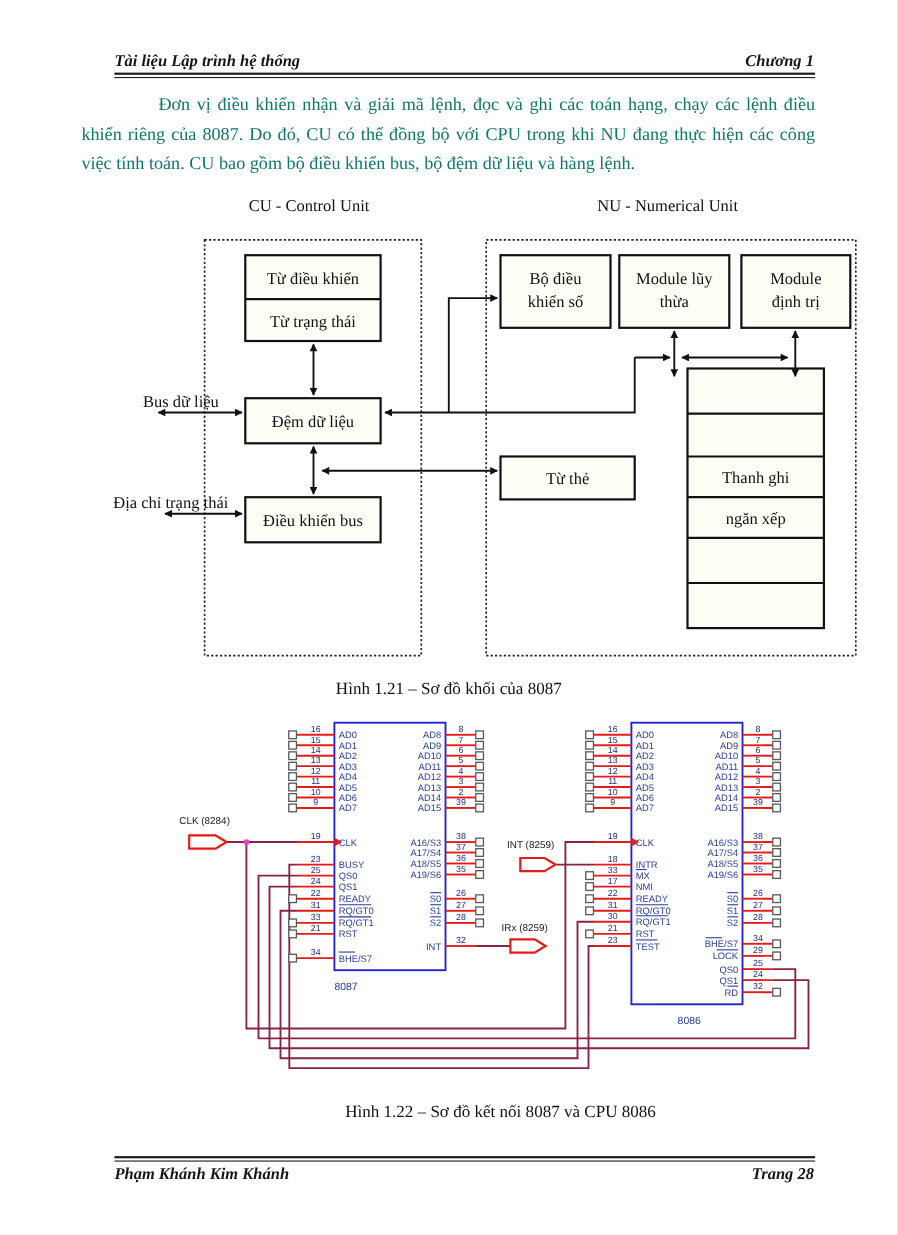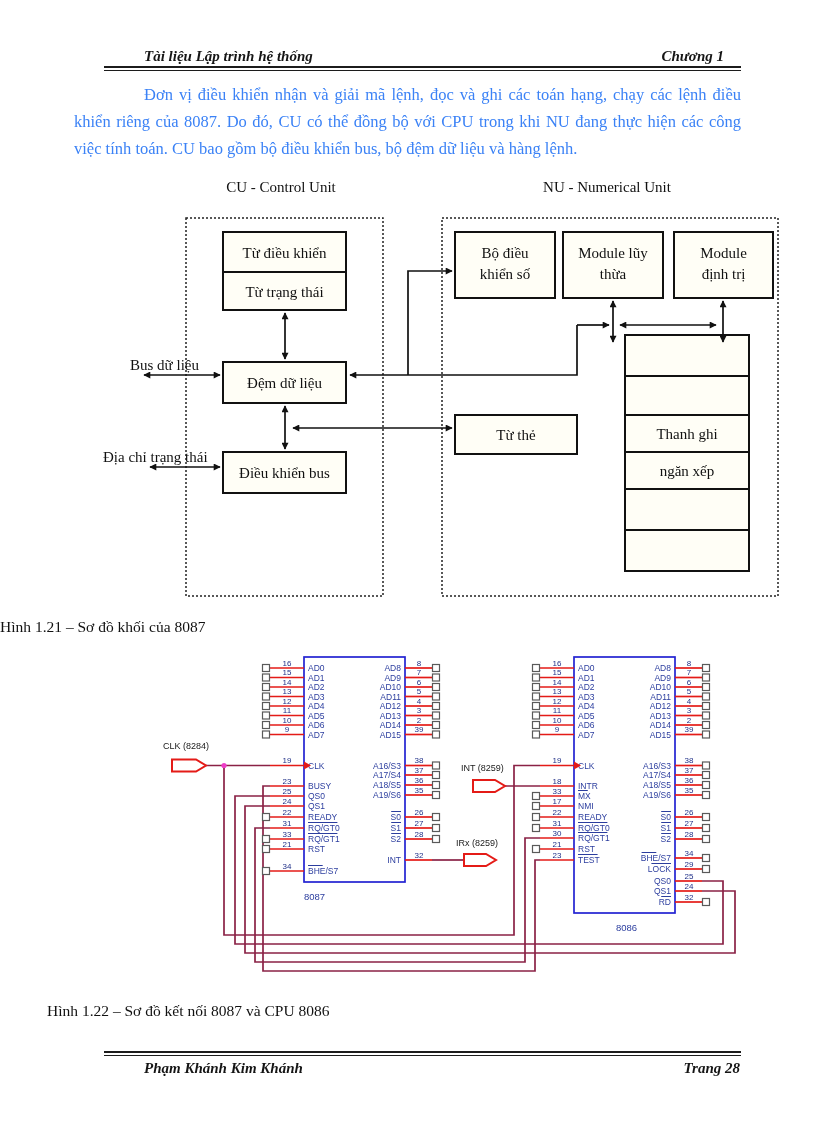--- a/index.html
+++ b/index.html
@@ -2,25 +2,25 @@
 <html style="--chip-blue: #2323d2; --pin-red: #e41b17; --wire: #8a2246; --junction: #ee3cc8; --pin-text: #2b3d9e;"><head>
 <meta charset="utf-8">
 <style>
   :root{
     --ink:#151515; --chip-blue:#2323d2; --pin-red:#e41b17; --wire:#8a2246;
     --junction:#ee3cc8; --pin-text:#2b3d9e; --pin-num:#1f2f88;
   }
   html,body{margin:0;padding:0;}
   body{background:#9a9a9a;font-family:"Liberation Serif",serif;}
   #page{position:relative;width:816px;height:1123px;background:#ffffff;margin:0 auto;overflow:hidden;}
-  .hf{position:absolute;font:bold italic 15px/18px "Liberation Serif",serif;color:var(--ink);margin-left:40px;}
+  .hf{position:absolute;font:bold italic 15px/18px "Liberation Serif",serif;color:var(--ink);}
   .rule{position:absolute;left:104px;width:637px;height:2px;border-top:2.5px solid #1c1c1c;border-bottom:1px solid #1c1c1c;}
-  #para{position:absolute;left:74px;top:81px;width:667px;font:16.5px/27px "Liberation Serif",serif;color:#3b82f6;
+  #para{position:absolute;left:74px;top:81px;width:667px;font:16.5px/27px "Liberation Serif",serif;color:#0f766e;
         text-align:justify;text-indent:70px;}
-  .caption{position:absolute;font:15.5px "Liberation Serif",serif;color:#111;width:816px;text-align:left;}
+  .caption{position:absolute;font:15.5px "Liberation Serif",serif;color:#111;width:816px;text-align:center;}
   svg{position:absolute;overflow:visible;}
   
   .dash{fill:none;stroke:#222;stroke-width:1.5;stroke-dasharray:2 2;}
   .bx{fill:#fffef6;stroke:#111;stroke-width:2;}
   .bl{stroke:#111;stroke-width:2;}
   .ar{stroke:#111;stroke-width:1.7;fill:none;}
   .fl{font:15px "Liberation Serif",serif;fill:#111;text-anchor:middle;}
   .ft{font:15px "Liberation Serif",serif;fill:#111;text-anchor:middle;}
   .fs{font:15px "Liberation Serif",serif;fill:#111;}
   
@@ -36,21 +36,21 @@
   .clksym{fill:var(--pin-red);}
   .cntxt{font:9px "Liberation Sans",sans-serif;fill:#1a1a1a;}
   .jdot{fill:var(--junction);}
 </style>
 </head>
 <body>
 
 <div id="page">
 
   <div class="hf" style="left:104px;top:47px;">Tài liệu Lập trình hệ thống</div>
-  <div class="hf" style="right:92px;top:47px;">Chương 1</div>
+  <div class="hf" style="right:76px;top:47px;">Chương 1</div>
   <div class="rule" style="top:66px;"></div>
 
   <div id="para">Đơn vị điều khiển nhận và giải mã lệnh, đọc và ghi các toán hạng, chạy các lệnh điều khiển riêng của 8087. Do đó, CU có thể đồng bộ với CPU trong khi NU đang thực hiện các công việc tính toán. CU bao gồm bộ điều khiển bus, bộ đệm dữ liệu và hàng lệnh.</div>
 
   <svg style="left:98px;top:174px;" width="690" height="430" viewBox="98 174 690 430">
     <defs>
       <marker id="ah" viewBox="0 0 10 10" refX="9" refY="5" markerWidth="9" markerHeight="7" orient="auto-start-reverse" markerUnits="userSpaceOnUse">
         <path d="M0,0 L10,5 L0,10 z" fill="#111"></path>
       </marker>
     </defs>

